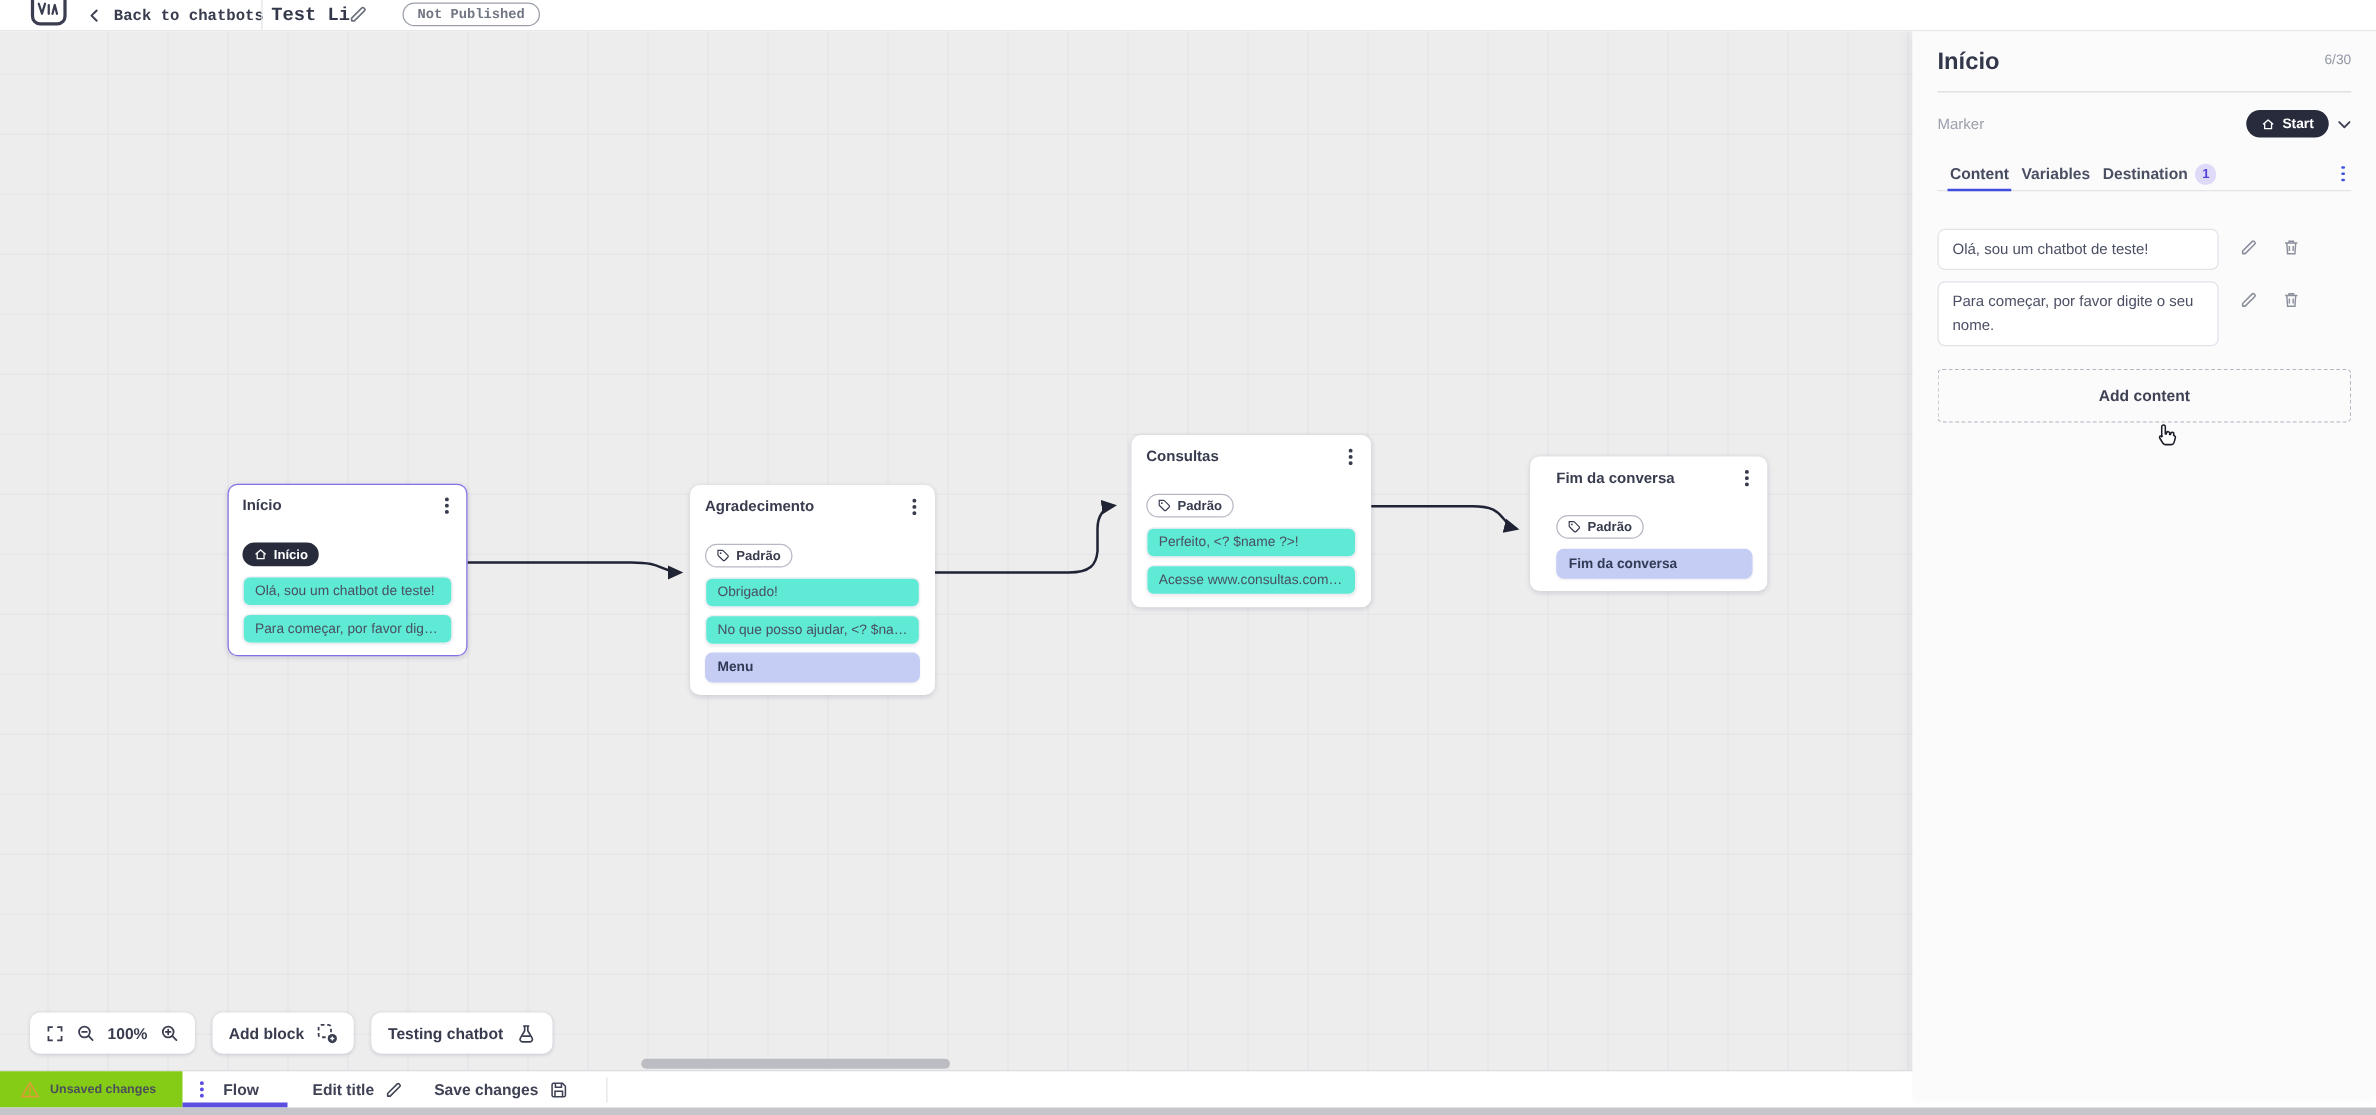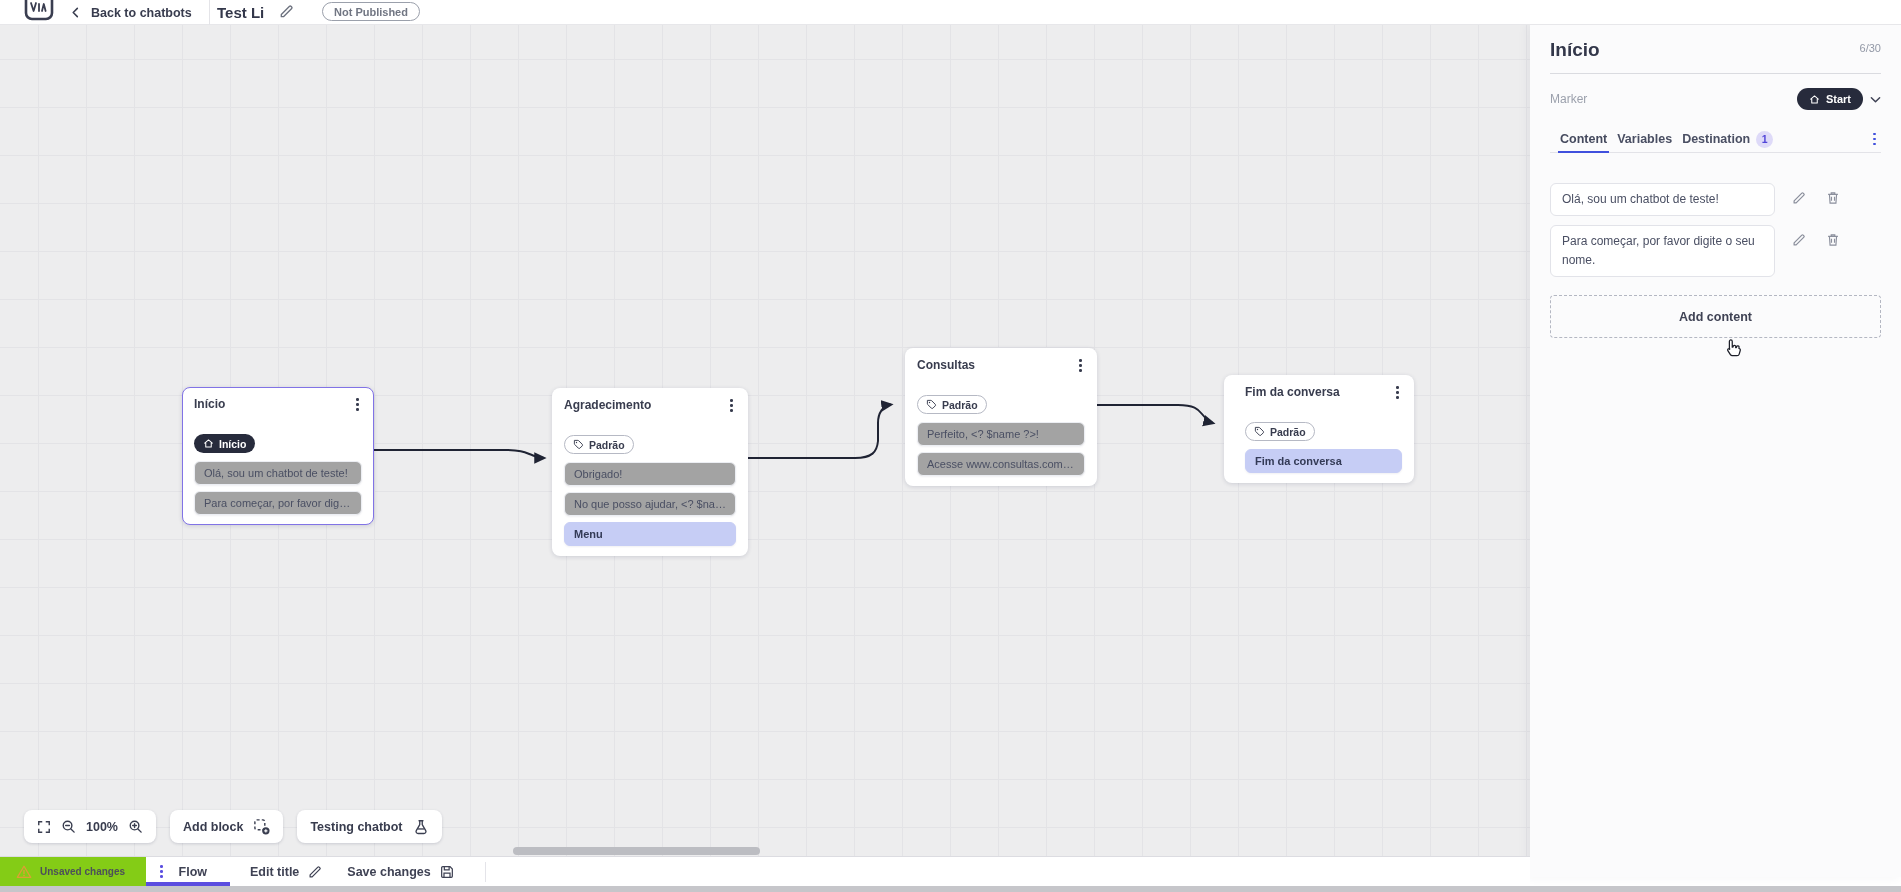--- a/index.html
+++ b/index.html
@@ -2,21 +2,21 @@
 <html><head>
 <meta charset="utf-8">
 <style>
   * { margin:0; padding:0; box-sizing:border-box; }
   html,body { width:1901px; height:892px; overflow:hidden; }
   body { font-family:"Liberation Sans", sans-serif; background:#fff; color:#3a3e50; }
   #app { position:relative; width:1901px; height:892px; background:#fff; overflow:hidden; }
 
   
   .header { position:absolute; left:0; top:0; width:1901px; height:25px; background:#fff;
-            border-bottom:1px solid #e7e7ea; z-index:6; }
+            border-bottom:1px solid #e7e7ea; z-index:6;font-family:Liberation Mono, monospace; }
   .logo { position:absolute; left:24px; top:-4px; width:30px; height:27px; }
   .back-btn { position:absolute; left:70px; top:0; height:25px; display:flex; align-items:center; gap:10px; cursor:pointer; }
   .back-label { font-size:12.5px; font-weight:700; color:#383c4e; }
   .hdr-divider { position:absolute; left:209px; top:0; width:1px; height:25px; background:#e4e4e8; }
   .bot-title { position:absolute; left:217px; top:0; height:25px; display:flex; align-items:center;
                font-size:15px; font-weight:700; color:#33374a; }
   .title-pencil { position:absolute; left:278px; top:3px; width:17px; height:17px; cursor:pointer; }
   .status-pill { position:absolute; left:322px; top:2px; height:19px; padding:0 11px; border:1.5px solid #9ba0ab;
                  border-radius:10px; display:flex; align-items:center; font-size:11px; font-weight:600; color:#7176832; color:#717683; background:#fff; }
   .tabs-top { position:absolute; left:1543px; top:0; height:25px; display:flex; gap:24px; }
@@ -40,29 +40,29 @@
   .node-title { font-size:12px; font-weight:700; color:#383c4e; line-height:15px; white-space:nowrap; }
   .kebab { display:flex; flex-direction:column; gap:2.4px; padding:1px 3px; cursor:pointer; }
   .kebab i { width:2.6px; height:2.6px; border-radius:50%; background:#383c4e; }
   .kebab.blue i { background:#4050dd; }
   .tag-row { margin-top:22px; height:19px; }
   .tag { display:inline-flex; align-items:center; gap:5px; height:19px; padding:0 9px; border-radius:10px;
          font-size:10.5px; font-weight:700; }
   .tag.dark { background:#272b3c; color:#fff; }
   .tag.outline { border:1px solid #b6b9c4; color:#383c4e; background:#fff; padding:0 8px; }
   .cards { margin-top:8px; display:flex; flex-direction:column; gap:6px; }
-  .ncard { height:24px; display:flex; align-items:center; background:#a3a3a3; border:1px solid #eceef3;
+  .ncard { height:24px; display:flex; align-items:center; background:#5eead4; border:1px solid #eceef3;
            border-radius:6px; padding:0 9px; font-size:11px; color:#4a4f63; white-space:nowrap;
            overflow:hidden; box-shadow:0 1px 2px rgba(40,45,80,.07); cursor:pointer; }
   .ncard span { overflow:hidden; text-overflow:ellipsis; white-space:nowrap; }
   .ncard.hl { background:#c6cdf5; border-color:#c6cdf5; color:#333a56; font-weight:700; }
   .n0 { left:182px; top:362px; width:192px; }
   .n1 { left:552px; top:363px; width:196px; }
   .n2 { left:905px; top:323px; width:192px; }
-  .n3 { left:1224px; top:350px; width:190px;padding-left:20px; }
+  .n3 { left:1224px; top:340px; width:190px;padding-left:20px; }
 
   
   .controls { position:absolute; left:24px; top:785px; display:flex; gap:14px; align-items:center; }
   .ctrl { background:#fff; border-radius:8px; box-shadow:0 1px 3px rgba(40,45,80,.18); height:33px;
           display:flex; align-items:center; padding:0 13px; gap:10px; font-size:12.5px; font-weight:700;
           color:#383c4e; cursor:pointer; }
   .icon-btn { display:flex; align-items:center; justify-content:center; cursor:pointer; }
   .scrollbar-h { position:absolute; left:513px; top:822px; width:247px; height:8px; border-radius:4px;
                  background:#bcbdc2; cursor:pointer; }
 

